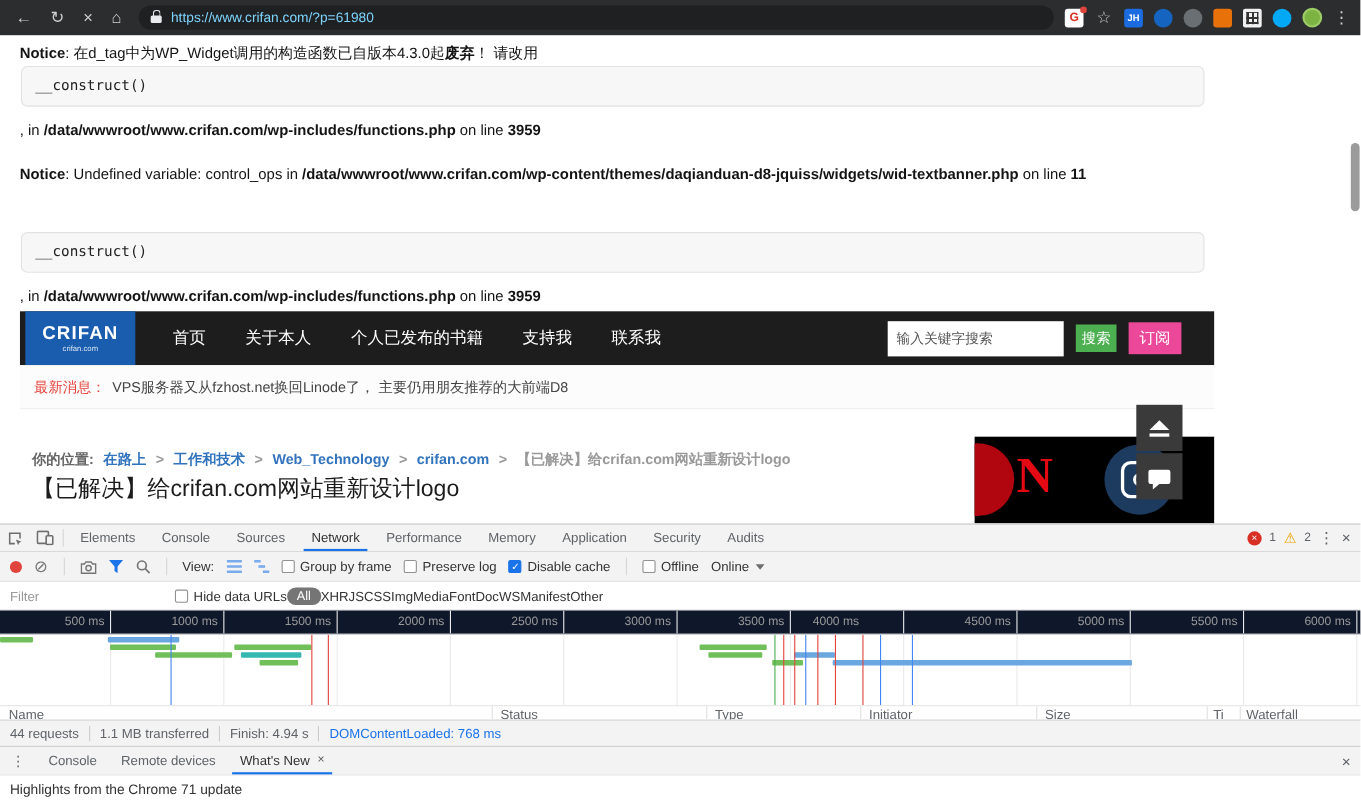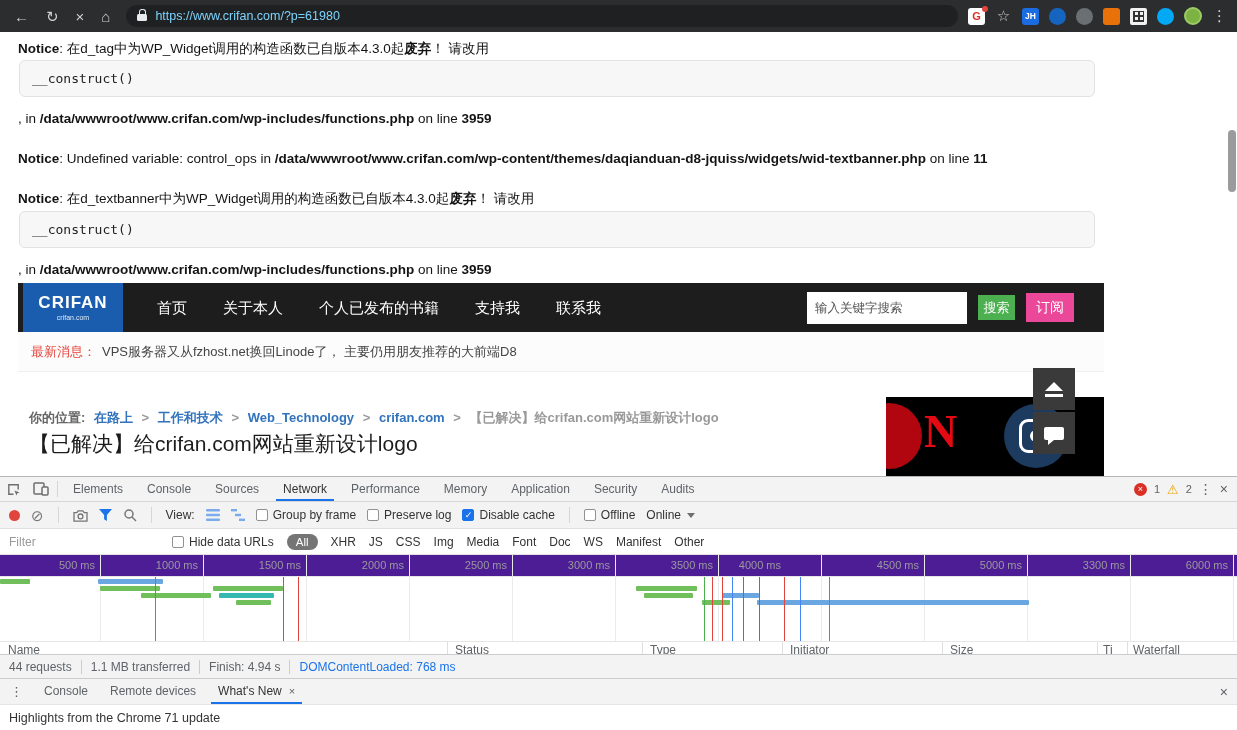--- a/index.html
+++ b/index.html
@@ -90,27 +90,27 @@
   .dt-toolbar { height:27px; background:#f3f3f3; border-bottom:1px solid #e0e0e0; display:flex; align-items:center; padding:0 9px; gap:11px; font-size:12px; color:#333; }
   .rec-dot { width:11px; height:11px; border-radius:50%; background:#e0443c; cursor:pointer; flex:0 0 auto; }
   .clear-ico { font-size:15px; color:#757575; line-height:1; cursor:pointer; }
   .tb-ico { display:flex; align-items:center; cursor:pointer; }
   .cb { display:flex; align-items:center; gap:5px; cursor:pointer; white-space:nowrap; }
   .cb-box { width:12px; height:12px; border:1px solid #919191; border-radius:2px; background:#fff; flex:0 0 auto; }
   .cb-box.checked { background:#1a73e8; border-color:#1a73e8; color:#fff; font-size:9px; display:flex; align-items:center; justify-content:center; }
   .throttle { display:flex; align-items:center; gap:6px; cursor:pointer; }
   .caret { width:0; height:0; border-left:4px solid transparent; border-right:4px solid transparent; border-top:5px solid #6e6e6e; }
 
-  .dt-filterbar { height:26px; background:#fff; border-bottom:1px solid #e0e0e0; display:flex; align-items:center; padding:0 9px; gap:13px; font-size:12px; color:#333; }
+  .dt-filterbar { height:26px; background:#fff; border-bottom:1px solid #e0e0e0; display:flex; align-items:center; padding:0 9px; font-size:12px; color:#333; }
   .filter-input { width:150px; border:none; outline:none; font-size:12px; color:#333; }
   .filter-input::placeholder { color:#999; }
   .pill { background:#757575; color:#fff; border-radius:9px; padding:2px 9px; font-size:11.5px; cursor:pointer; }
   .tfilter { cursor:pointer; white-space:nowrap; }
 
-  .dt-timeline { position:relative; height:22px; background:#4c1d95; border-bottom:1px solid #e6e6e6; overflow:hidden; font-size:11px; color:#9a9a9a; }
+  .dt-timeline { position:relative; height:22px; background:#0f172a; border-bottom:1px solid #e6e6e6; overflow:hidden; font-size:11px; color:#9a9a9a; }
   .wf-tick { position:absolute; top:4px; transform:translateX(-100%); white-space:nowrap; }
   .wf-grid { position:absolute; top:0; bottom:0; width:1px; background:#eaeaea; }
   .dt-waterfall { position:relative; height:64px; background:#fff; overflow:hidden; }
   .wf-bar { position:absolute; height:5px; border-radius:1px; }
   .wf-green { background:#71bf5a; }
   .wf-teal  { background:#35b8b0; }
   .wf-blue  { background:#6aa7e0; }
   .wf-vline { position:absolute; top:0; bottom:0; width:1px; }
   .wf-v-blue { background:#4285f4; }
   .wf-v-red { background:#e0443c; }
@@ -167,23 +167,20 @@
 
     <div class="notice" style="top:8px">
       <b>Notice</b><span>: 在d_tag中为WP_Widget调用的构造函数已自版本4.3.0起</span><b>废弃</b><span>！ 请改用</span>
     </div>
     <div class="codebox" style="top:28px">__construct()</div>
     <div class="notice" style="top:79px">
       <span>, in </span><b>/data/wwwroot/www.crifan.com/wp-includes/functions.php</b><span> on line </span><b>3959</b>
     </div>
     <div class="notice" style="top:119px">
       <b>Notice</b><span>: Undefined variable: control_ops in </span><b>/data/wwwroot/www.crifan.com/wp-content/themes/daqianduan-d8-jquiss/widgets/wid-textbanner.php</b><span> on line </span><b>11</b>
-    </div>
-    <div class="notice" style="top:158px">
-      <b>Notice</b><span>: 在d_textbanner中为WP_Widget调用的构造函数已自版本4.3.0起</span><b>废弃</b><span>！ 请改用</span>
     </div>
     <div class="codebox" style="top:179px">__construct()</div>
     <div class="notice" style="top:230px">
       <span>, in </span><b>/data/wwwroot/www.crifan.com/wp-includes/functions.php</b><span> on line </span><b>3959</b>
     </div>
 
     <div class="site-nav">
       <div class="logo">
         <span class="logo-t">CRIFAN</span>
         <span class="logo-s">crifan.com</span>
@@ -375,21 +372,21 @@
         <span class="wf-tick" style="left: 610px;">3000 ms</span>
         <div class="wf-grid" style="left: 718px;"></div>
         <span class="wf-tick" style="left: 713px;">3500 ms</span>
         <div class="wf-grid" style="left: 821px;"></div>
         <span class="wf-tick" style="left: 781px;">4000 ms</span>
         <div class="wf-grid" style="left: 924px;"></div>
         <span class="wf-tick" style="left: 919px;">4500 ms</span>
         <div class="wf-grid" style="left: 1027px;"></div>
         <span class="wf-tick" style="left: 1022px;">5000 ms</span>
         <div class="wf-grid" style="left: 1130px;"></div>
-        <span class="wf-tick" style="left: 1125px;">3300 ms</span>
+        <span class="wf-tick" style="left: 1125px;">5500 ms</span>
         <div class="wf-grid" style="left: 1233px;"></div>
         <span class="wf-tick" style="left: 1228px;">6000 ms</span>
       </div>
     <div class="dt-waterfall">
         <div class="wf-grid" style="left: 100px;"></div>
         <div class="wf-grid" style="left: 203px;"></div>
         <div class="wf-grid" style="left: 306px;"></div>
         <div class="wf-grid" style="left: 409px;"></div>
         <div class="wf-grid" style="left: 512px;"></div>
         <div class="wf-grid" style="left: 615px;"></div>

